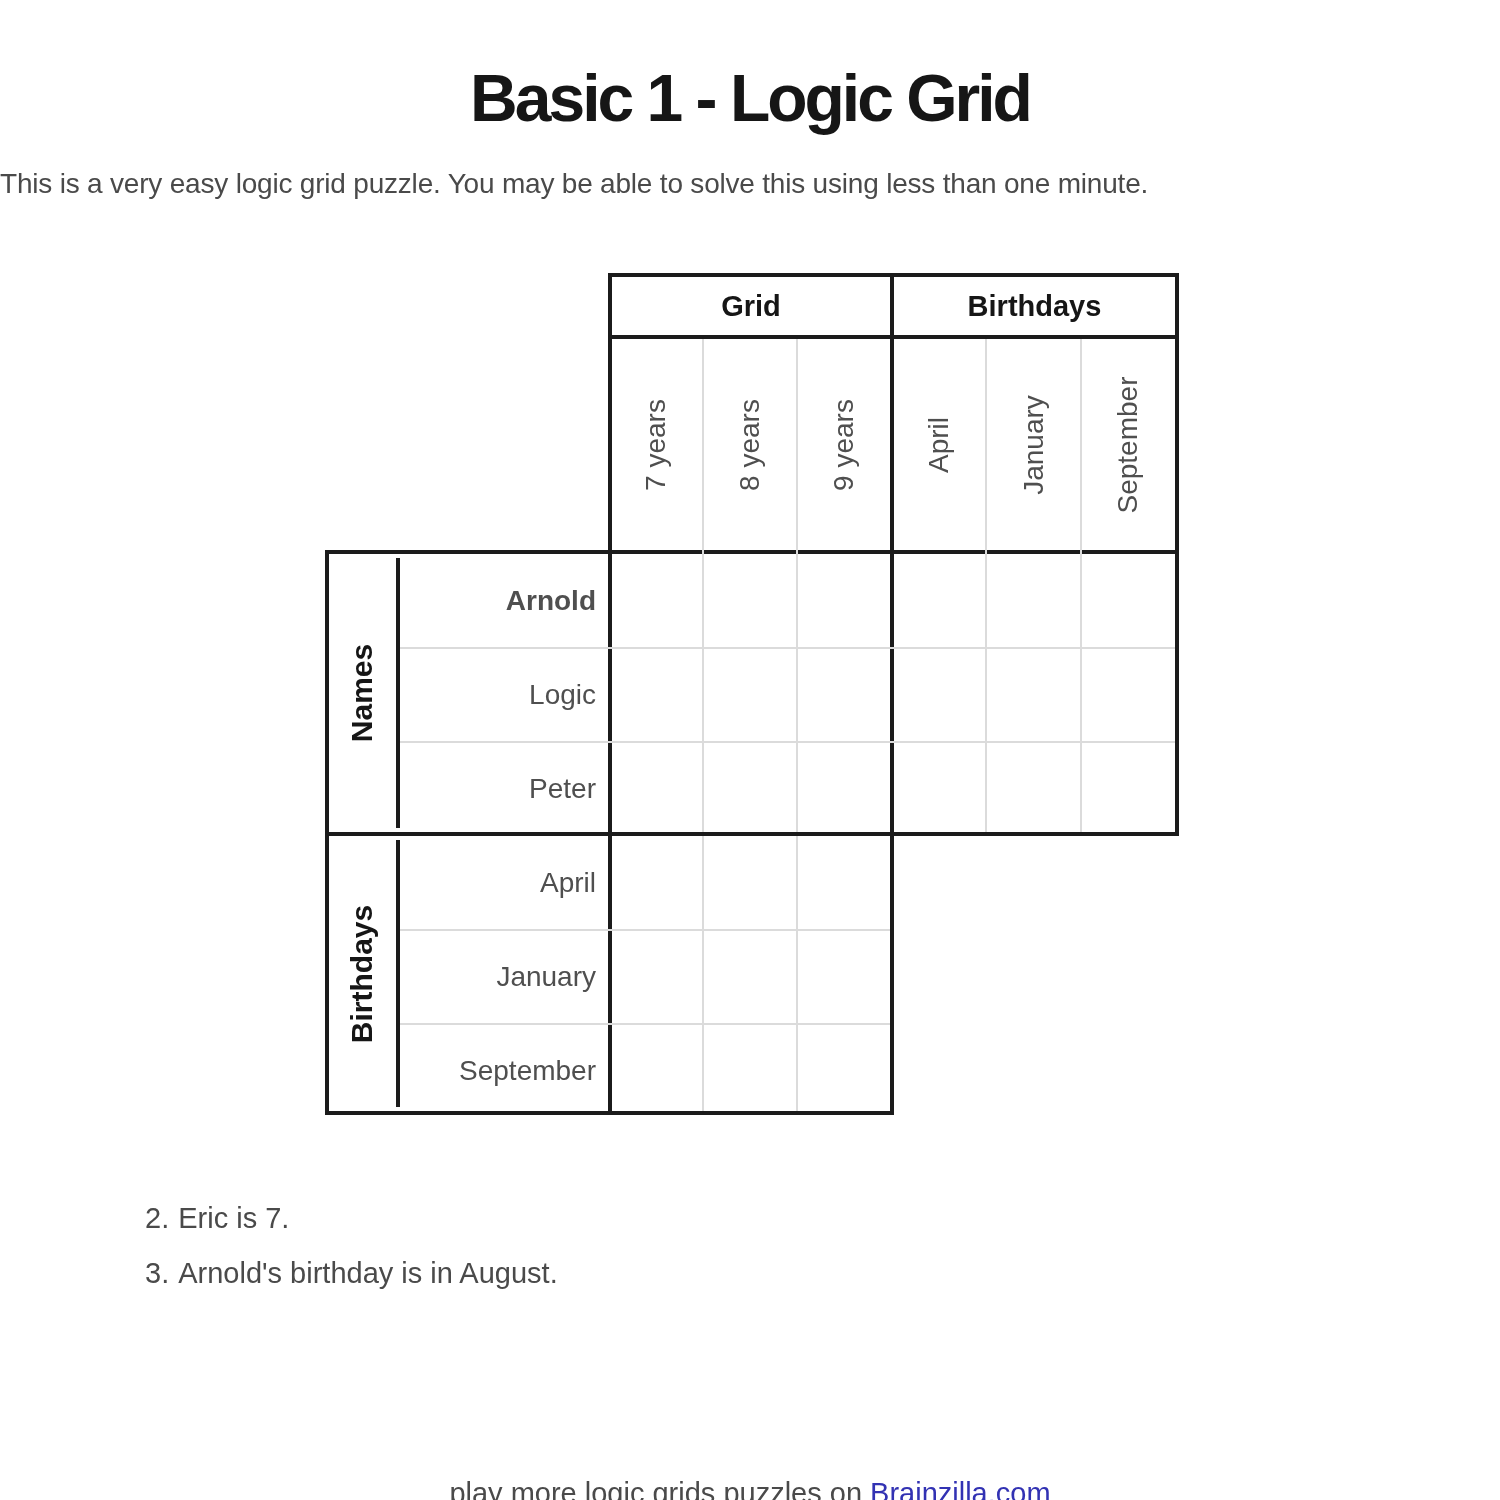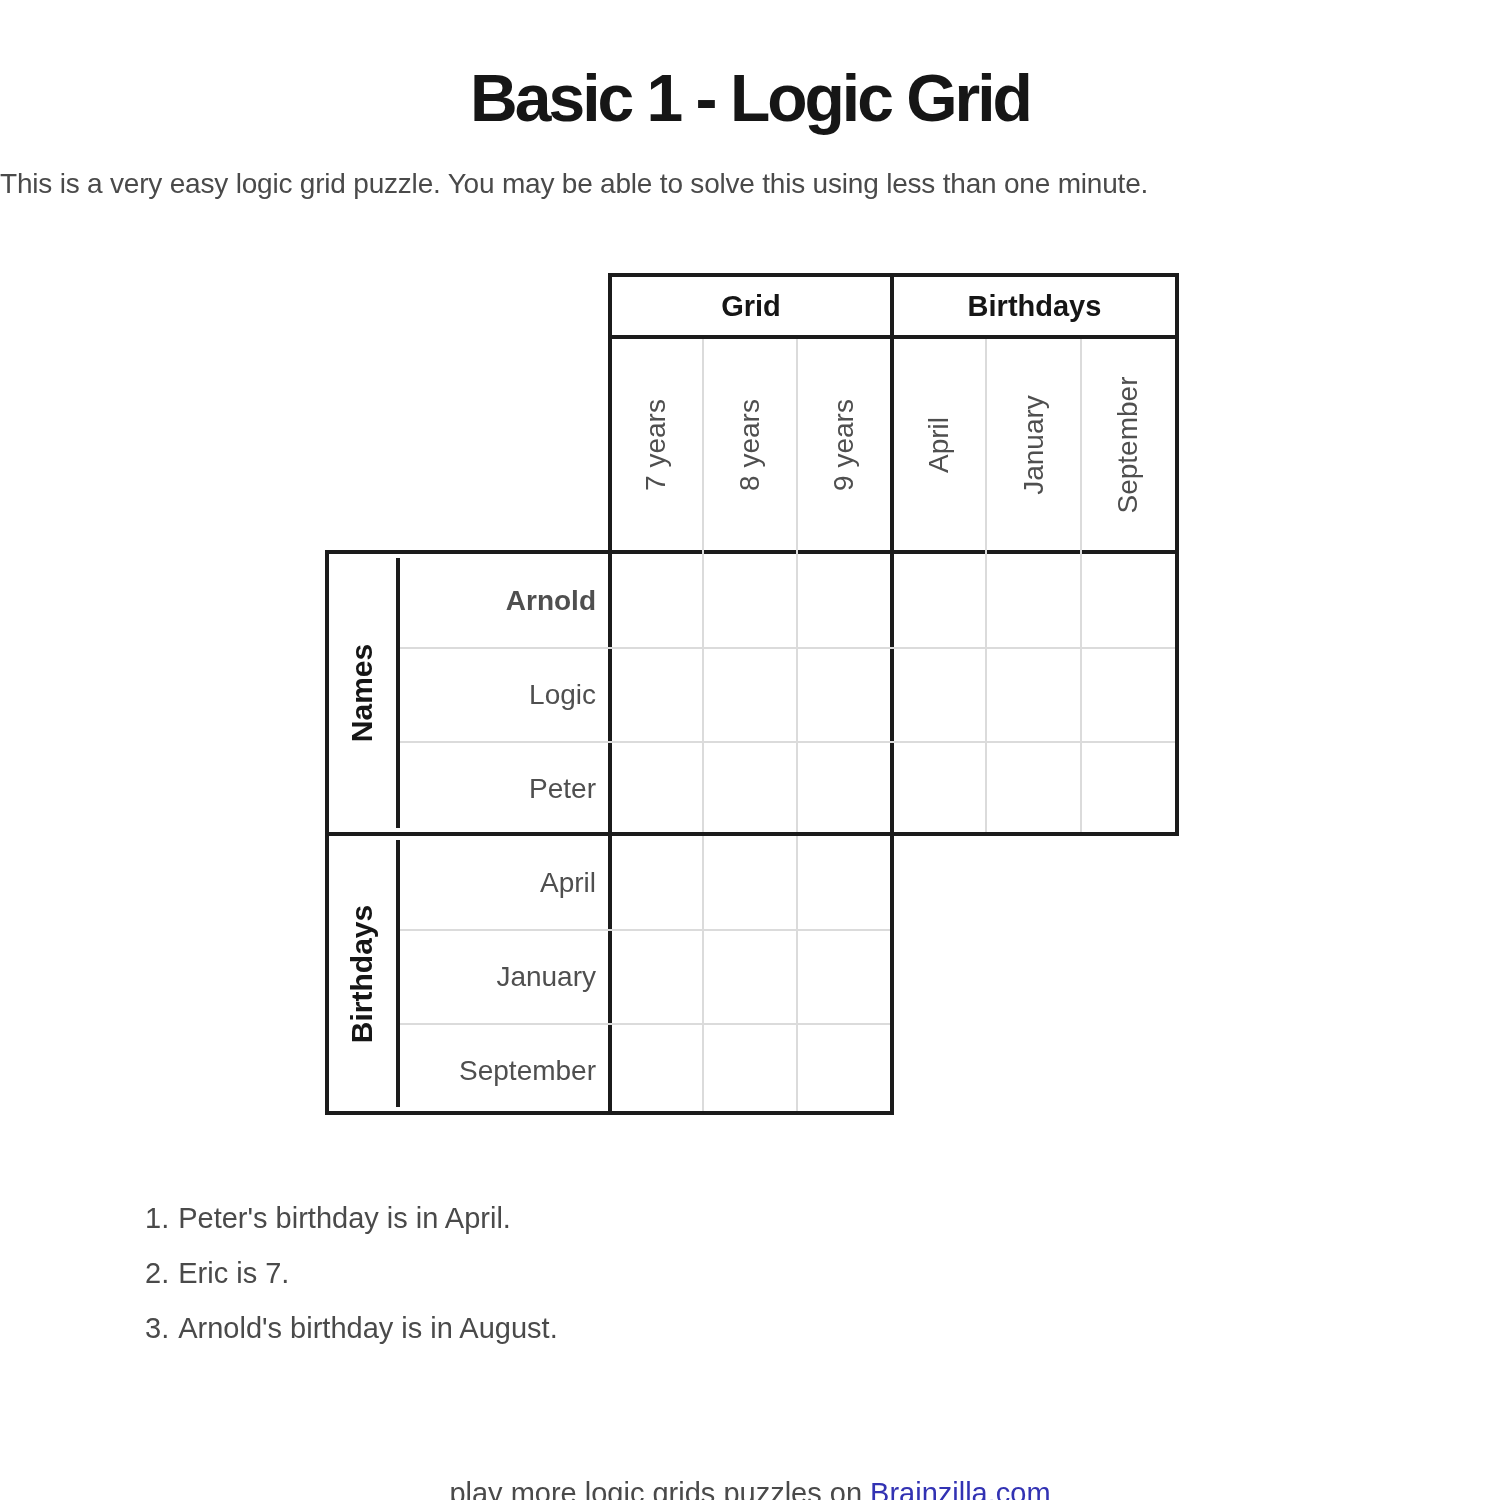--- a/index.html
+++ b/index.html
@@ -141,21 +141,20 @@
     <div class="rowcell" style="top:836px;">April</div>
     <div class="rowcell" style="top:930px;">January</div>
     <div class="rowcell" style="top:1024px;">September</div>
 
     <div class="cellregion" style="left:612px;top:554px;width:278px;height:278px;"></div>
     <div class="cellregion" style="left:894px;top:554px;width:281px;height:278px;"></div>
     <div class="cellregion" style="left:612px;top:836px;width:278px;height:275px;"></div>
   </div>
 
   <div class="clues">
-    <div class="clue"><span class="num">1.</span><span>Peter's birthday is in April.</span></div>
     <div class="clue"><span class="num">2.</span><span>Eric is 7.</span></div>
     <div class="clue"><span class="num">3.</span><span>Arnold's birthday is in August.</span></div>
   </div>
 
   <div class="footer">
     <span>play more logic grids puzzles on </span><a>Brainzilla.com</a>
   </div>
 
 </div>
 

